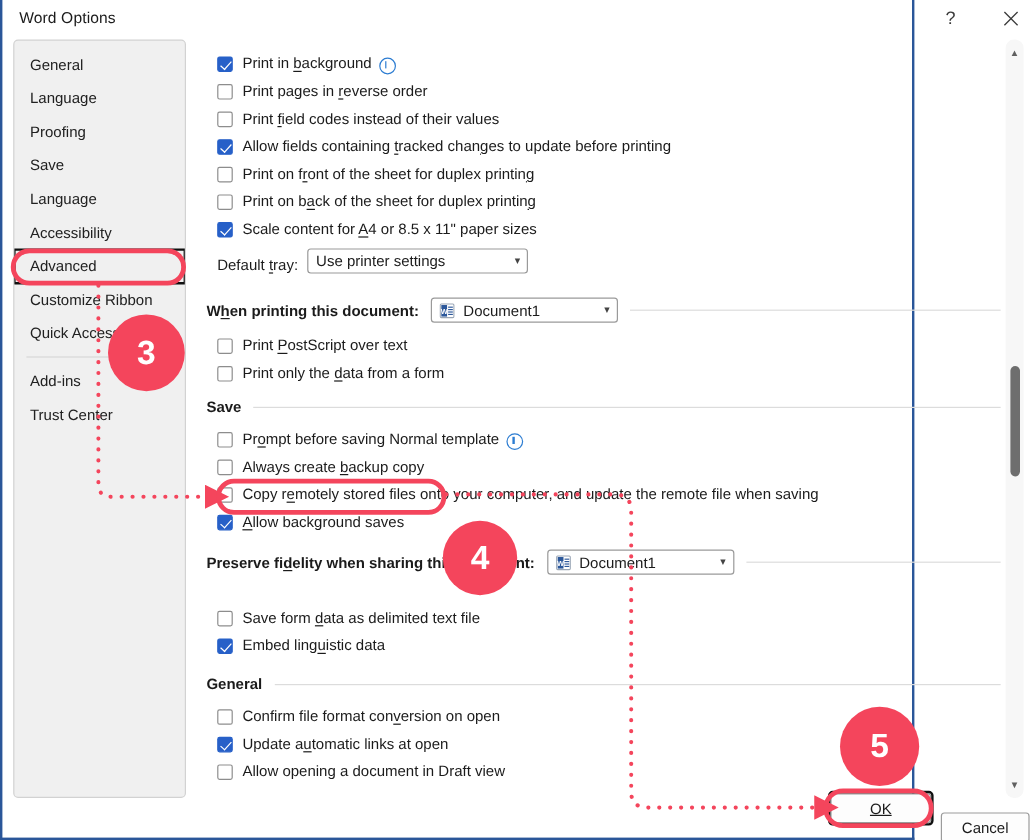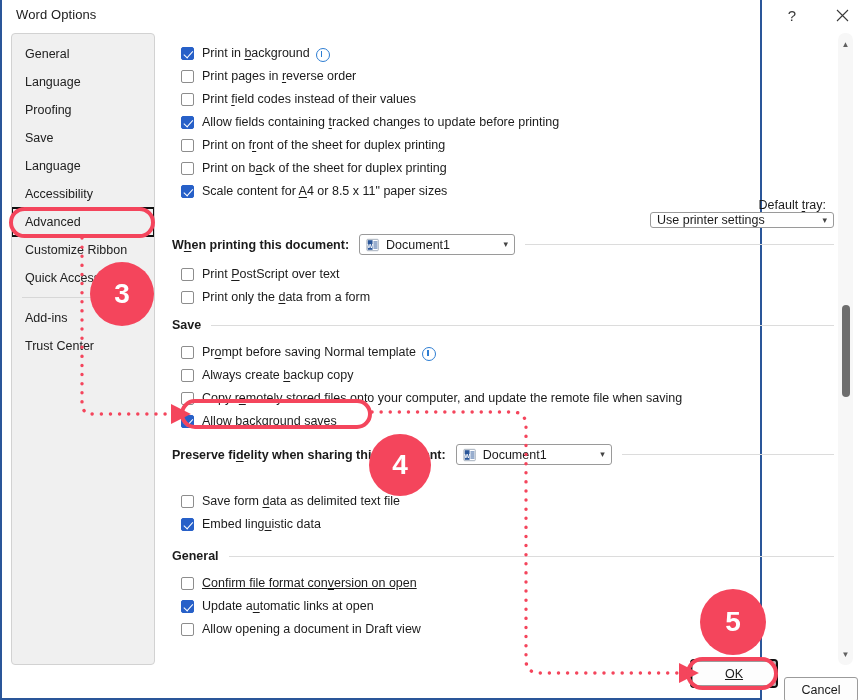--- a/index.html
+++ b/index.html
@@ -326,29 +326,29 @@
     </div>
     <div class="row indent">
       <span class="cb"></span>
       <span class="lbl">Print on b<span class="u">a</span>ck of the sheet for duplex printin<span class="u">g</span></span>
     </div>
     <div class="row indent">
       <span class="cb on"></span>
       <span class="lbl">Scale content for <span class="u">A</span>4 or 8.5 x 11" paper sizes</span>
     </div>
 
-    <div class="row indent" style="height:30px;flex-direction:column;">
+    <div class="row indent" style="height:30px;">
       <span class="lbl" style="margin-right:8px;">Default <span class="u">t</span>ray:</span>
       <span class="combo" style="width:184px;">
         <span>Use printer settings</span>
         <span class="caret">▾</span>
       </span>
     </div>
 
-    <div class="sect-bar" style="margin-top:6px;">
+    <div class="sect-bar" style="margin-top:20px;">
       <span class="sect-head">W<span class="u">h</span>en printing this document:</span>
       <span class="combo" style="width:156px;">
         <svg class="docicon" viewBox="0 0 16 16">
           <rect x="1" y="1.5" width="13" height="13" rx="1" fill="#fff" stroke="#9aa6b5" stroke-width="1"></rect>
           <rect x="2" y="2.5" width="5.5" height="11" fill="#2b579a"></rect>
           <g fill="#2b579a">
             <rect x="8.5" y="4" width="4.5" height="1.1"></rect>
             <rect x="8.5" y="6.3" width="4.5" height="1.1"></rect>
             <rect x="8.5" y="8.6" width="4.5" height="1.1"></rect>
             <rect x="8.5" y="10.9" width="4.5" height="1.1"></rect>
@@ -420,21 +420,21 @@
     <div class="row indent">
       <span class="cb on"></span>
       <span class="lbl">Embed ling<span class="u">u</span>istic data</span>
     </div>
 
     <div class="sect-bar" style="margin-top:18px;">
       <span class="sect-head">General</span>
       <span class="sect-rule"></span>
     </div>
 
-    <div class="row indent" style="margin-top:4px;text-decoration:underline;">
+    <div class="row indent" style="margin-top:4px;">
       <span class="cb"></span>
       <span class="lbl">Confirm file format con<span class="u">v</span>ersion on open</span>
     </div>
     <div class="row indent">
       <span class="cb on"></span>
       <span class="lbl">Update a<span class="u">u</span>tomatic links at open</span>
     </div>
     <div class="row indent">
       <span class="cb"></span>
       <span class="lbl">Allow opening a document in Draft view</span>

